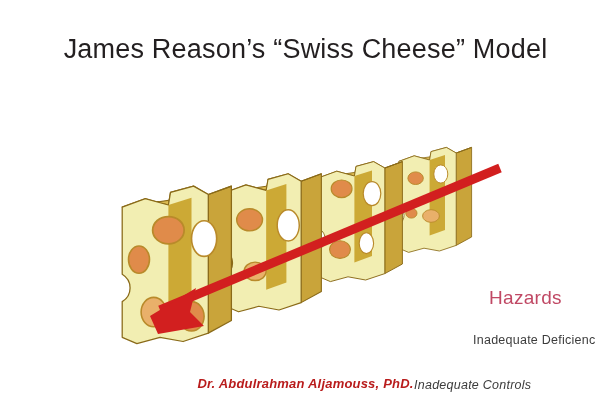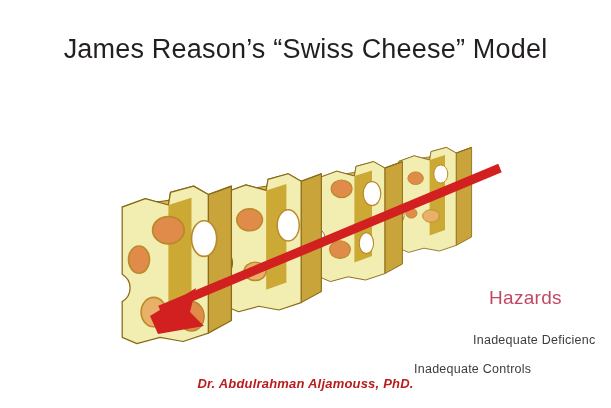--- a/index.html
+++ b/index.html
@@ -64,21 +64,21 @@
     color: #c04864;
     font-family: "Liberation Sans", sans-serif;
     font-size: 19px;
     letter-spacing: 0.3px;
     white-space: nowrap;
   }
 
   #label-hazards  { left: 489px; top: 167px; }
 
   #label-management { left: 473px; top: 213px; }
-  #label-inadequate { left: 414px; top: 242px; }
+  #label-inadequate { left: 414px; top: 258px; font-style: italic; }
 
   
   .footer {
     position: absolute;
     left: 0;
     top: 376px;
     width: 611px;
     text-align: center;
     color: #b91c1c;
     font-family: "Liberation Sans", sans-serif;

